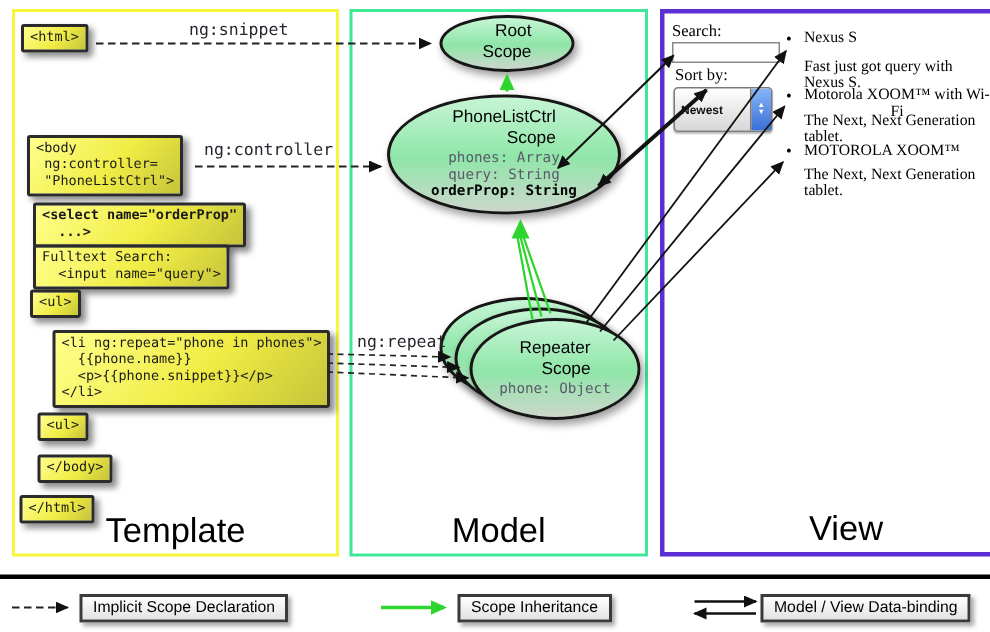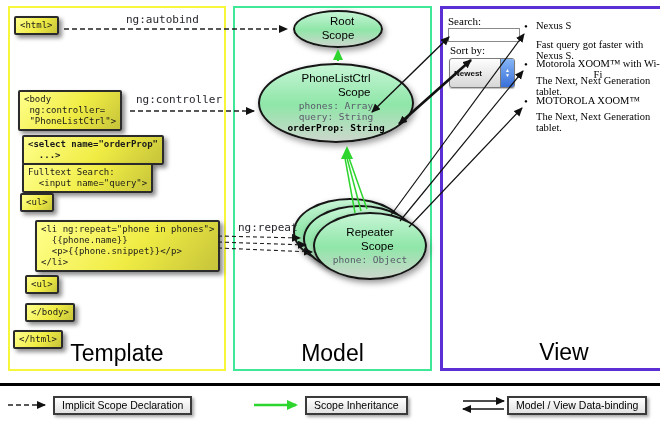--- a/index.html
+++ b/index.html
@@ -82,21 +82,21 @@
   &lt;input name="query"&gt;</div>
   <div class="codebox" style="left:20px;top:193px;">&lt;ul&gt;</div>
   <div class="codebox" style="left:35px;top:220px;">&lt;li ng:repeat="phone in phones"&gt;
   {{phone.name}}
   &lt;p&gt;{{phone.snippet}}&lt;/p&gt;
 &lt;/li&gt;</div>
   <div class="codebox" style="left:25px;top:275px;">&lt;ul&gt;</div>
   <div class="codebox" style="left:25px;top:303px;">&lt;/body&gt;</div>
   <div class="codebox" style="left:13px;top:330px;">&lt;/html&gt;</div>
 
-  <div class="nglabel" style="left:126px;top:13px;">ng:autobind</div>
+  <div class="nglabel" style="left:126px;top:13px;">ng:snippet</div>
   <div class="nglabel" style="left:136px;top:93px;">ng:controller</div>
   <div class="nglabel" style="left:238px;top:221px;">ng:repeat</div>
 
   <div class="ellipse" style="left:293px;top:10px;width:90px;height:38px;">
     <div class="etitle">Root
 Scope</div>
   </div>
 
   <div class="ellipse" style="left:258px;top:63px;width:156px;height:80px;">
     <div class="etitle">PhoneListCtrl
@@ -120,21 +120,21 @@
   <div class="vselect">
     <span class="stext">Newest</span>
     <span class="stepper">
         <span>▲</span>
         <span>▼</span>
       </span>
   </div>
 
   <span class="bullet serif" style="left:524px;top:20px;">•</span>
   <div class="vitem-name serif" style="left:536px;top:20px;">Nexus S</div>
-  <div class="vitem-desc serif" style="left:536px;top:39px;">Fast query got faster with Nexus S.</div>
+  <div class="vitem-desc serif" style="left:536px;top:39px;">Fast just got query with Nexus S.</div>
 
   <span class="bullet serif" style="left:524px;top:58px;">•</span>
   <div class="vitem-name serif" style="left:536px;top:58px;text-align:center;">Motorola XOOM™ with Wi-Fi</div>
   <div class="vitem-desc serif" style="left:536px;top:75px;">The Next, Next Generation tablet.</div>
 
   <span class="bullet serif" style="left:524px;top:95px;">•</span>
   <div class="vitem-name serif" style="left:536px;top:95px;">MOTOROLA XOOM™</div>
   <div class="vitem-desc serif" style="left:536px;top:111px;">The Next, Next Generation tablet.</div>
 
   <div class="sep"></div>

